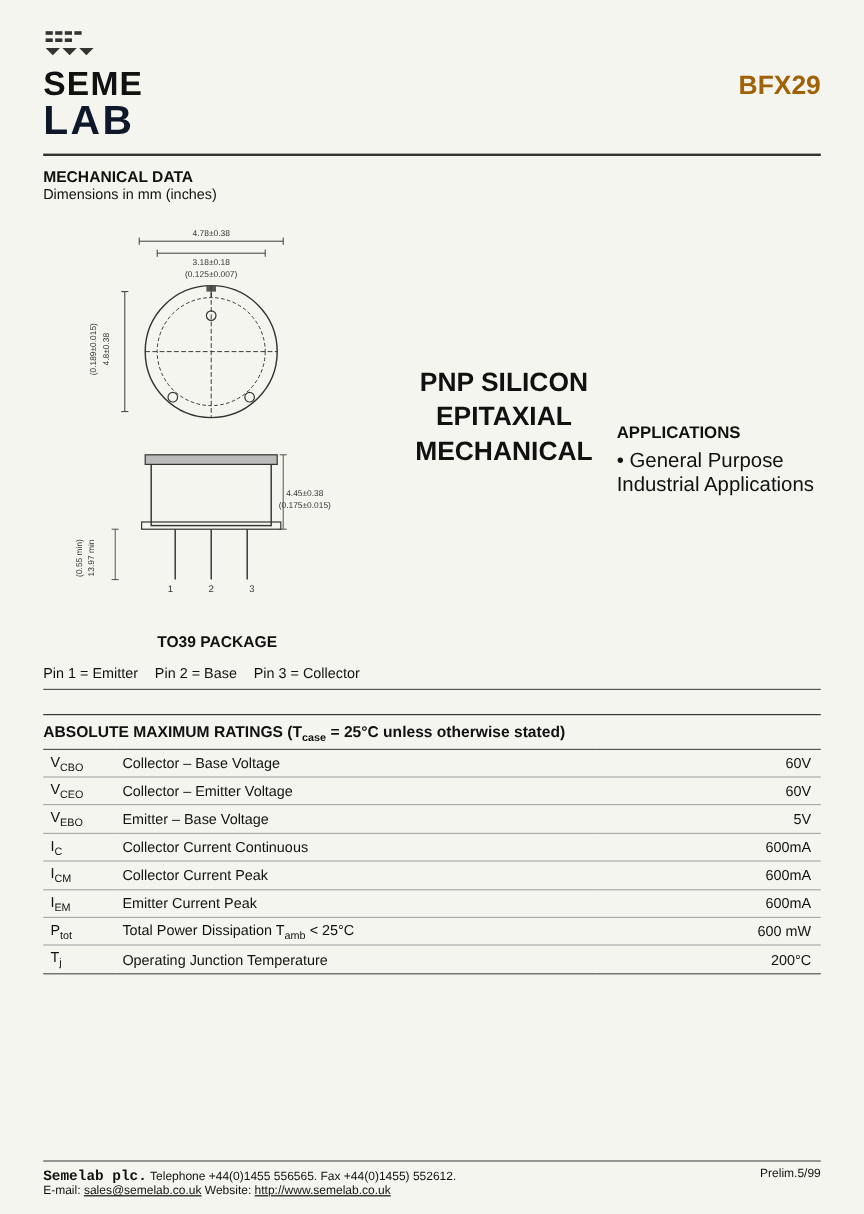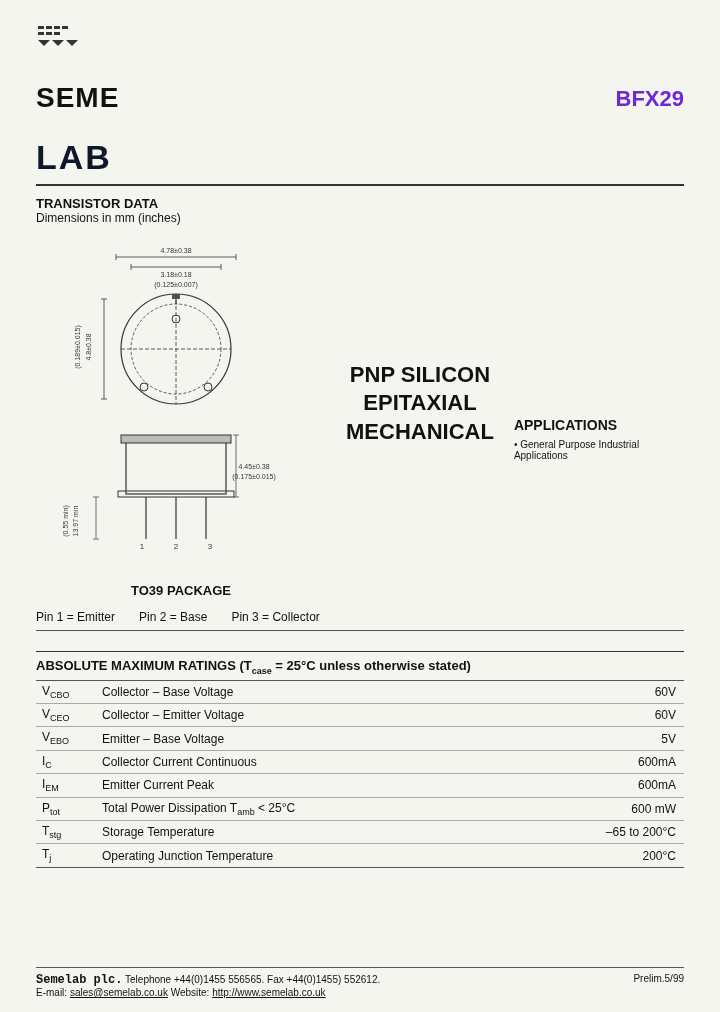--- a/index.html
+++ b/index.html
@@ -20,21 +20,21 @@
     }
     
     .header {
       display: flex;
       align-items: flex-start;
       justify-content: space-between;
       border-bottom: 2px solid #333;
       padding-bottom: 10px;
       margin-bottom: 10px;
     }
-    .logo-area { display: flex; flex-direction: column; gap: 28px; }
+    .logo-area { display: flex; flex-direction: column; }
     .logo-icon {
       display: flex;
       flex-direction: column;
       gap: 2px;
       margin-bottom: 2px;
     }
     .logo-text-seme {
       font-size: 28px;
       font-weight: 900;
       letter-spacing: 1px;
@@ -44,21 +44,21 @@
     .logo-text-lab {
       font-size: 34px;
       font-weight: 900;
       letter-spacing: 2px;
       color: #0f172a;
       line-height: 1;
     }
     .part-number {
       font-size: 22px;
       font-weight: 700;
-      color: #6d28d9;
+      color: #a16207;
       align-self: center;
     }
     
     .mech-title {
       font-size: 13px;
       font-weight: 700;
       margin-top: 6px;
     }
     .mech-subtitle {
       font-size: 12px;
@@ -102,41 +102,41 @@
       margin-bottom: 6px;
     }
     .applications-list {
       list-style: none;
       padding-left: 0;
     }
     .applications-list li::before {
       content: "• ";
     }
     .applications-list li {
-      font-size: 10px;
+      font-size: 17px;
     }
     
     .package-diagram {
       width: 280px;
       height: 340px;
       position: relative;
       margin-top: 10px;
     }
     .package-label {
       text-align: center;
       font-weight: 700;
       font-size: 13px;
       margin-top: 4px;
     }
     
     .pin-info {
       font-size: 12px;
       margin-top: 12px;
       display: flex;
-      gap: 24px;
+      gap: 14px;
     }
     
     .ratings-section {
       margin-top: 20px;
       border-top: 1px solid #333;
     }
     .ratings-header {
       font-size: 13px;
       font-weight: 700;
       padding: 6px 0 4px 0;
@@ -227,21 +227,21 @@
           <polygon points="16,16 28,16 22,22" fill="#333"></polygon>
           <polygon points="30,16 42,16 36,22" fill="#333"></polygon>
         </svg>
       </div>
       <div class="logo-text-seme">SEME</div>
       <div class="logo-text-lab">LAB</div>
     </div>
     <div class="part-number">BFX29</div>
   </div>
 
-  <div class="mech-title">TRANSISTOR DATA</div>
+  <div class="mech-title">MECHANICAL DATA</div>
   <div class="mech-subtitle">Dimensions in mm (inches)</div>
 
   <div class="main-content">
 
     <div class="left-col">
       <div class="package-diagram">
         <svg class="diagram-svg" viewBox="0 0 280 320" xmlns="http://www.w3.org/2000/svg">
 
           <line x1="80" y1="18" x2="200" y2="18" stroke="#333" stroke-width="0.8"></line>
           <line x1="80" y1="15" x2="80" y2="21" stroke="#333" stroke-width="0.8"></line>
@@ -347,33 +347,33 @@
           <td class="sym-cell">V<sub>EBO</sub></td>
           <td>Emitter – Base Voltage</td>
           <td>5V</td>
         </tr>
         <tr>
           <td class="sym-cell">I<sub>C</sub></td>
           <td>Collector Current Continuous</td>
           <td>600mA</td>
         </tr>
         <tr>
+          <td class="sym-cell">I<sub>CM</sub></td>
+          <td>Collector Current Peak</td>
+          <td>600mA</td>
+        </tr>
+        <tr>
           <td class="sym-cell">I<sub>EM</sub></td>
           <td>Emitter Current Peak</td>
           <td>600mA</td>
         </tr>
         <tr>
           <td class="sym-cell">P<sub>tot</sub></td>
           <td>Total Power Dissipation T<sub>amb</sub> &lt; 25°C</td>
           <td>600 mW</td>
-        </tr>
-        <tr>
-          <td class="sym-cell">T<sub>stg</sub></td>
-          <td>Storage Temperature</td>
-          <td>–65 to 200°C</td>
         </tr>
         <tr>
           <td class="sym-cell">T<sub>j</sub></td>
           <td>Operating Junction Temperature</td>
           <td>200°C</td>
         </tr>
       </tbody>
     </table>
   </div>
 

